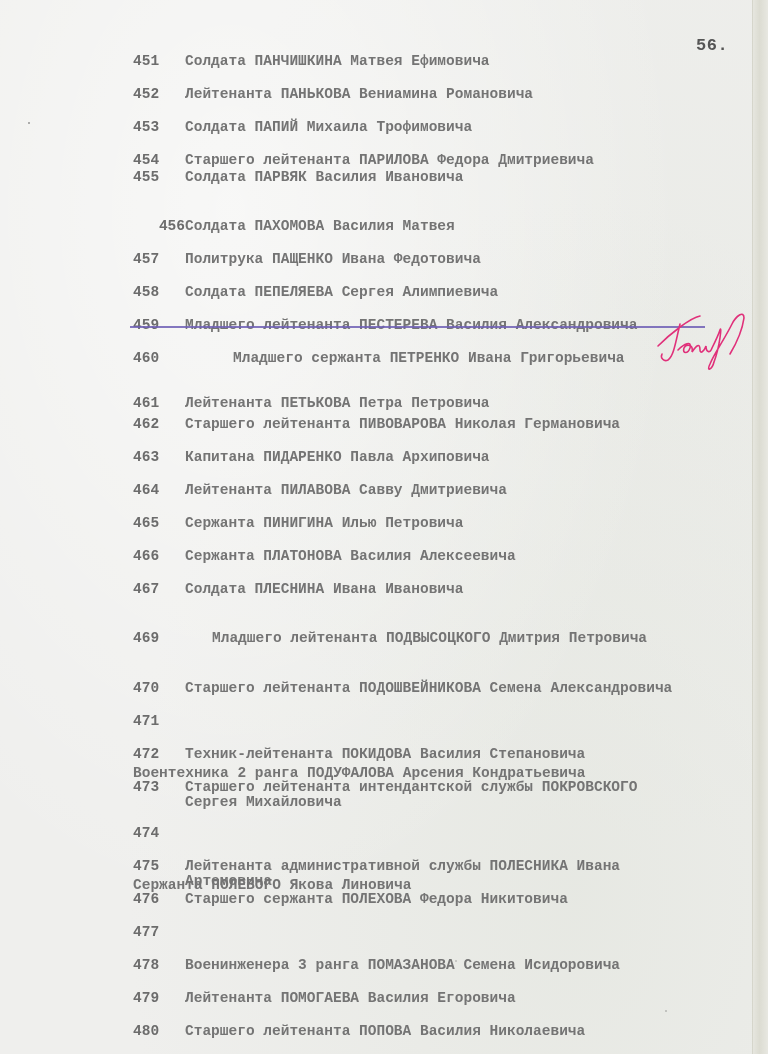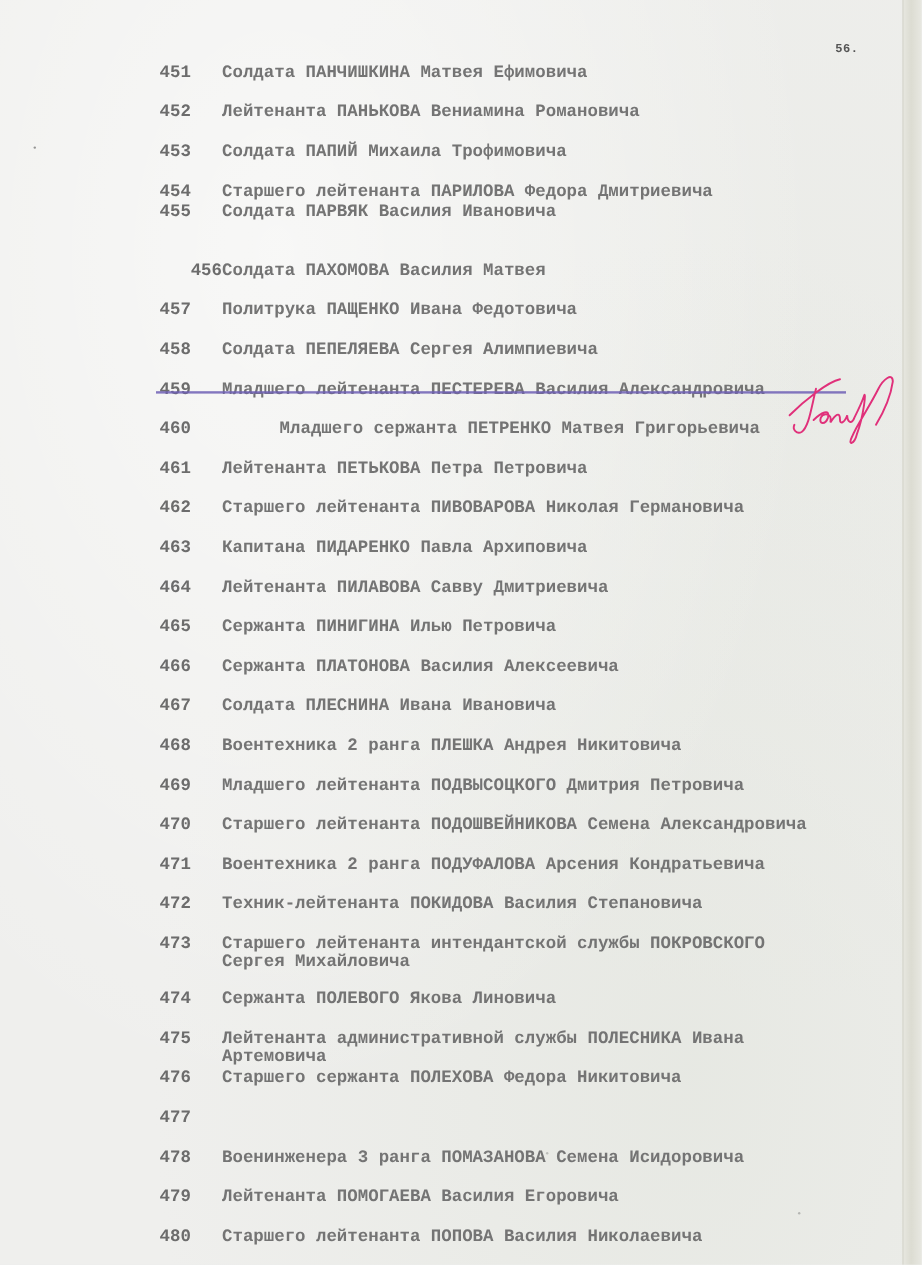--- a/index.html
+++ b/index.html
@@ -28,21 +28,21 @@
       position: absolute;
       left: 752px; top: 0;
       width: 16px; height: 1054px;
       background: linear-gradient(to right, #e6e6df, #dcdcd2 40%, #e9e9e3);
       border-left: 1px solid rgba(190,190,175,0.45);
     }
     .page-number {
       position: absolute;
       left: 696px;
       top: 36px;
-      font-size: 10px;
+      font-size: 17px;
       font-weight: bold;
       color: #555;
       letter-spacing: 0.5px;
       filter: blur(0.35px);
     }
     .entries {
       position: absolute;
       left: 0; top: 0;
       width: 768px; height: 1032px;
     }
@@ -134,23 +134,23 @@
       <span class="num">458</span>
       <span class="text"><span class="line1">Солдата ПЕПЕЛЯЕВА Сергея Алимпиевича</span></span>
     </div>
     <div class="entry struck" style="top: 318px;">
       <span class="num">459</span>
       <span class="text"><span class="line1">Младшего лейтенанта ПЕСТЕРЕВА Василия Александровича</span></span>
       <span class="strike" style="background: rgb(111, 95, 181);"></span>
     </div>
     <div class="entry" style="top: 351px; gap: 48px;">
       <span class="num">460</span>
-      <span class="text"><span class="line1">Младшего сержанта ПЕТРЕНКО Матвея Григорьевича</span></span>
-    </div>
-    <div class="entry" style="top: 384px;">
+      <span class="text"><span class="line1">Младшего сержанта ПЕТРЕНКО Ивана Григорьевича</span></span>
+    </div>
+    <div class="entry" style="top: 396px;">
       <span class="num">461</span>
       <span class="text"><span class="line1">Лейтенанта ПЕТЬКОВА Петра Петровича</span></span>
     </div>
     <div class="entry" style="top: 417px;">
       <span class="num">462</span>
       <span class="text"><span class="line1">Старшего лейтенанта ПИВОВАРОВА Николая Германовича</span></span>
     </div>
     <div class="entry" style="top: 450px;">
       <span class="num">463</span>
       <span class="text"><span class="line1">Капитана ПИДАРЕНКО Павла Архиповича</span></span>
@@ -164,45 +164,41 @@
       <span class="text"><span class="line1">Сержанта ПИНИГИНА Илью Петровича</span></span>
     </div>
     <div class="entry" style="top: 549px;">
       <span class="num">466</span>
       <span class="text"><span class="line1">Сержанта ПЛАТОНОВА Василия Алексеевича</span></span>
     </div>
     <div class="entry" style="top: 582px;">
       <span class="num">467</span>
       <span class="text"><span class="line1">Солдата ПЛЕСНИНА Ивана Ивановича</span></span>
     </div>
-    <div class="entry" style="top: 615px;">
-      <span class="num">468</span>
-      <span class="text"><span class="line1">Воентехника 2 ранга ПЛЕШКА Андрея Никитовича</span></span>
-    </div>
-    <div class="entry" style="top: 648px;">
+    <div class="entry" style="top: 631px; gap: 27px;">
       <span class="num">469</span>
       <span class="text"><span class="line1">Младшего лейтенанта ПОДВЫСОЦКОГО Дмитрия Петровича</span></span>
     </div>
     <div class="entry" style="top: 681px;">
       <span class="num">470</span>
       <span class="text"><span class="line1">Старшего лейтенанта ПОДОШВЕЙНИКОВА Семена Александровича</span></span>
     </div>
-    <div class="entry" style="top: 714px;">
+    <div class="entry" style="top: 714px; flex-direction: column;">
       <span class="num">471</span>
       <span class="text"><span class="line1">Воентехника 2 ранга ПОДУФАЛОВА Арсения Кондратьевича</span></span>
     </div>
     <div class="entry" style="top: 747px;">
       <span class="num">472</span>
       <span class="text"><span class="line1">Техник-лейтенанта ПОКИДОВА Василия Степановича</span></span>
     </div>
     <div class="entry" style="top: 780px;">
       <span class="num">473</span>
       <span class="text"><span class="line1">Старшего лейтенанта интендантской службы ПОКРОВСКОГО</span><span class="line2">Сергея Михайловича</span></span>
     </div>
-    <div class="entry" style="top: 826px;">
+    <div class="entry" style="top: 826px; flex-direction: column;">
       <span class="num">474</span>
       <span class="text"><span class="line1">Сержанта ПОЛЕВОГО Якова Линовича</span></span>
     </div>
     <div class="entry" style="top: 859px;">
       <span class="num">475</span>
       <span class="text"><span class="line1">Лейтенанта административной службы ПОЛЕСНИКА Ивана</span><span class="line2">Артемовича</span></span>
     </div>
     <div class="entry" style="top: 892px;">
       <span class="num">476</span>
       <span class="text"><span class="line1">Старшего сержанта ПОЛЕХОВА Федора Никитовича</span></span>

